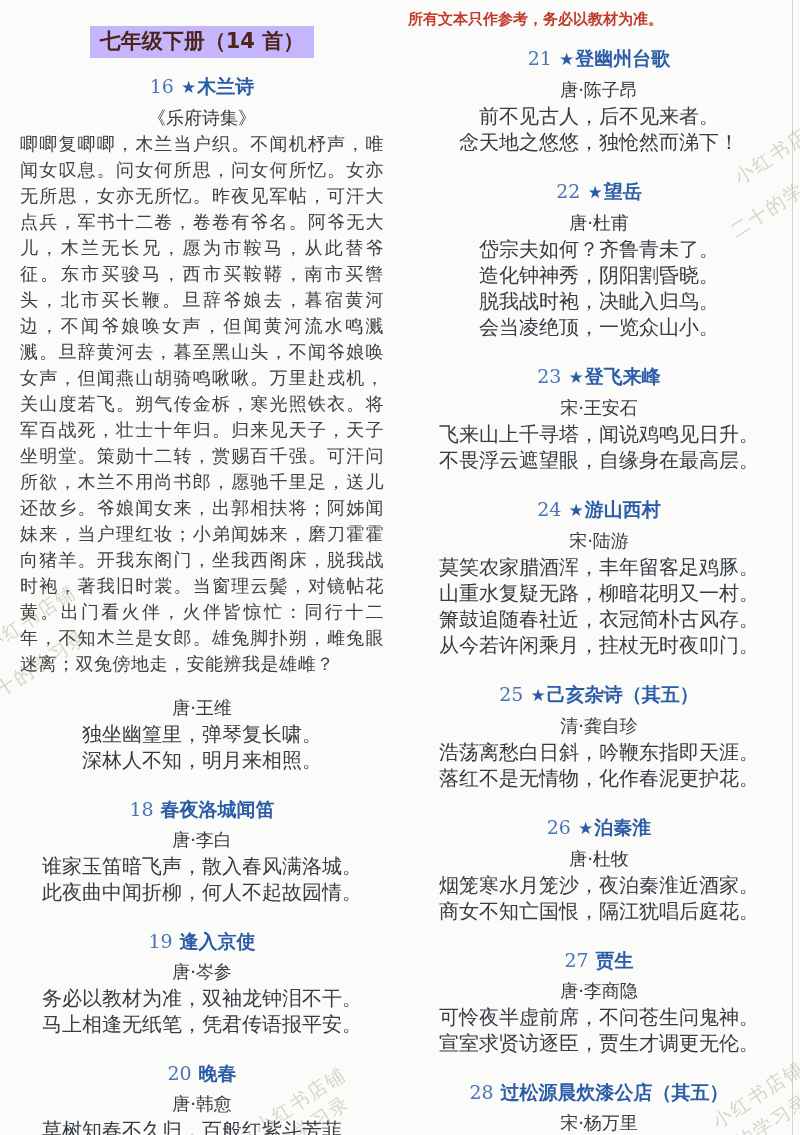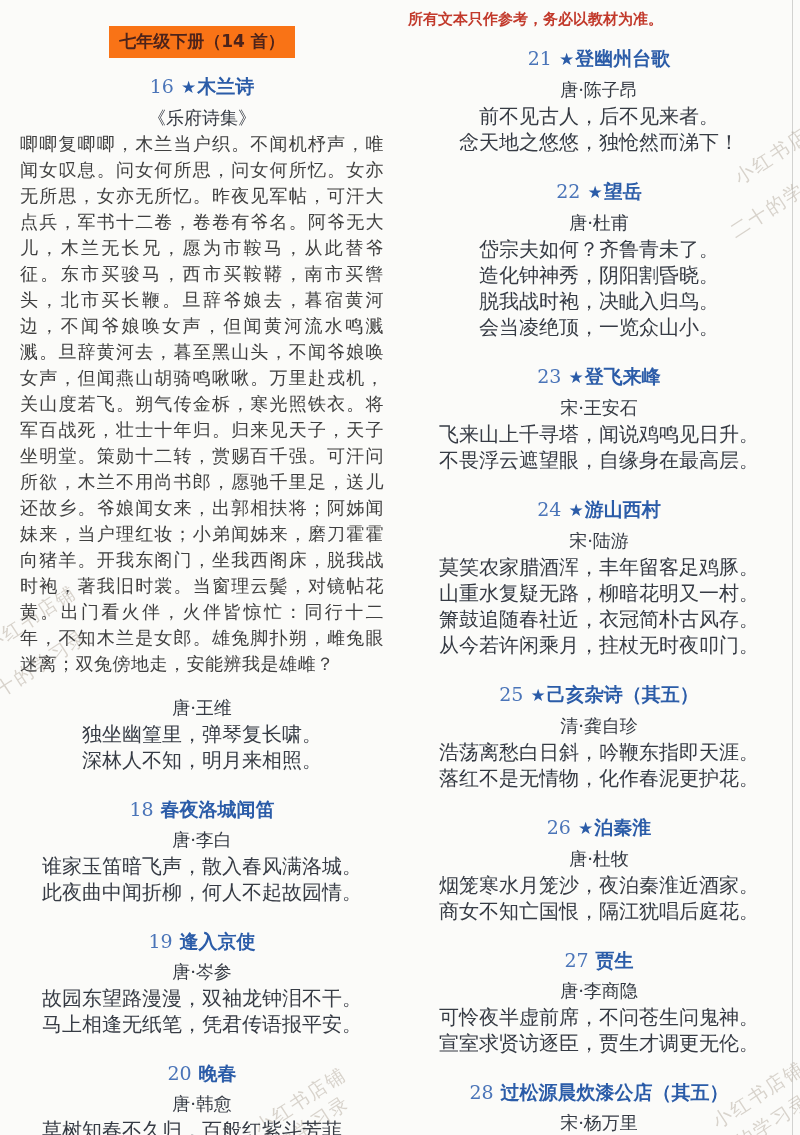--- a/index.html
+++ b/index.html
@@ -18,25 +18,25 @@
     background: #c8c8c6; opacity: .8;
   }
   .columns { display: flex; position: relative; z-index: 2; }
   .column { display: block; }
   .column.left  { width: 396px; padding: 26px 12px 0 20px; }
   .column.right { width: 404px; padding: 8px 10px 0 12px; }
 
   .grade-title-wrap { text-align: center; margin: 0 0 10px 0; }
   .grade-badge {
     display: inline-block;
-    background: #f97316;
+    background: #c4b5fd;
     color: #4d231a;
     font-family: "DejaVu Sans", "Liberation Sans", sans-serif;
     font-weight: 700;
-    font-size: 17px;
+    font-size: 21px;
     line-height: 27px;
     padding: 2px 10px 3px 10px;
   }
 
   .notice {
     text-align: left;
     font-family: "DejaVu Sans", "Liberation Sans", sans-serif;
     font-weight: 700;
     font-size: 15px;
     line-height: 22px;
@@ -118,21 +118,21 @@
           </section>
           <section class="poem">
             <h2 class="poem-title"><span class="poem-number">18</span><span class="poem-title-text">春夜洛城闻笛</span></h2>
             <div class="poem-byline">唐·李白</div>
             <div class="poem-line">谁家玉笛暗飞声，散入春风满洛城。</div>
             <div class="poem-line">此夜曲中闻折柳，何人不起故园情。</div>
           </section>
           <section class="poem">
             <h2 class="poem-title"><span class="poem-number">19</span><span class="poem-title-text">逢入京使</span></h2>
             <div class="poem-byline">唐·岑参</div>
-            <div class="poem-line">故园东望路漫漫，双袖龙钟泪不干。</div>
+            <div class="poem-line">务必以教材为准，双袖龙钟泪不干。</div>
             <div class="poem-line">马上相逢无纸笔，凭君传语报平安。</div>
           </section>
           <section class="poem">
             <h2 class="poem-title"><span class="poem-number">20</span><span class="poem-title-text">晚春</span></h2>
             <div class="poem-byline">唐·韩愈</div>
             <div class="poem-line">草树知春不久归，百般红紫斗芳菲。</div>
             <div class="poem-line">杨花榆荚无才思，惟解漫天作雪飞。</div>
           </section>
         </div>
     </div>

